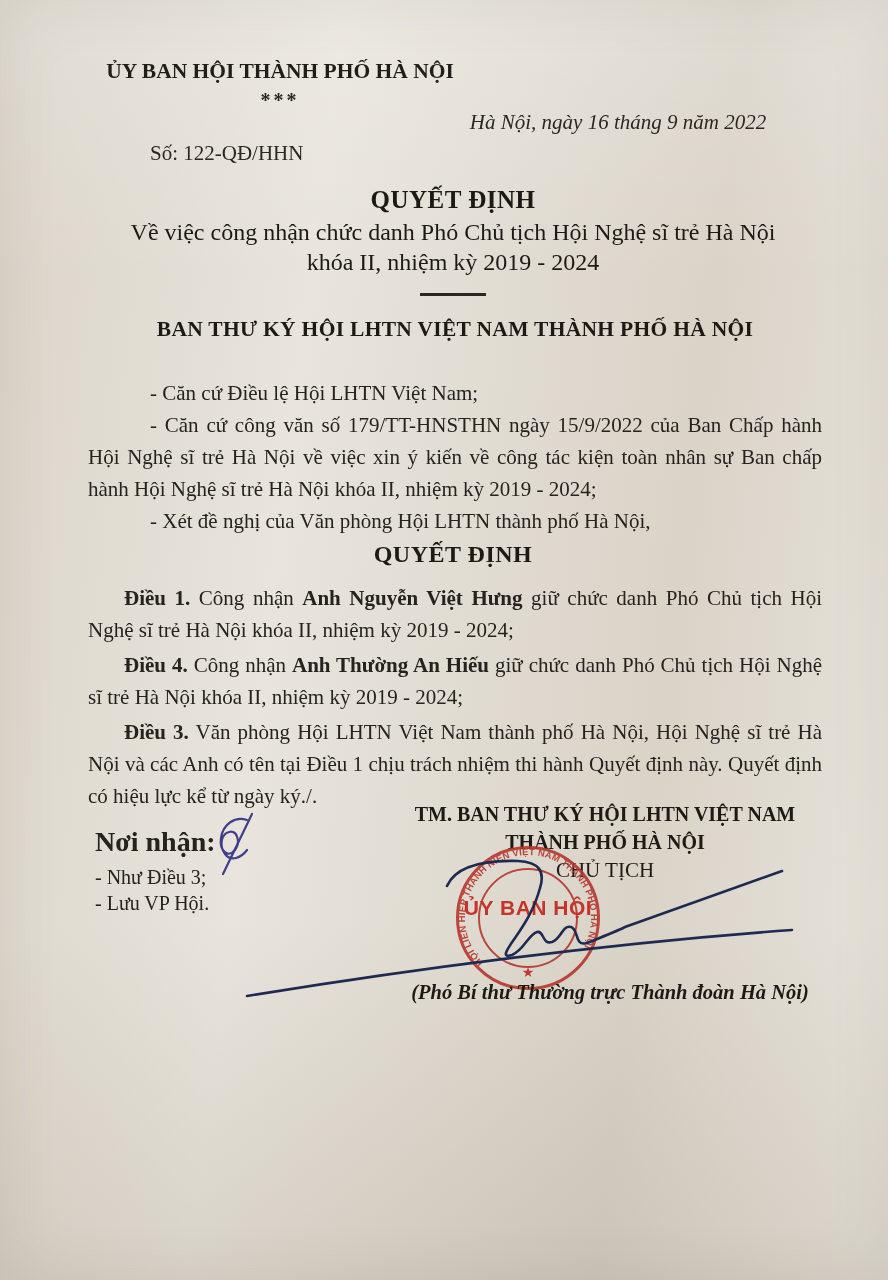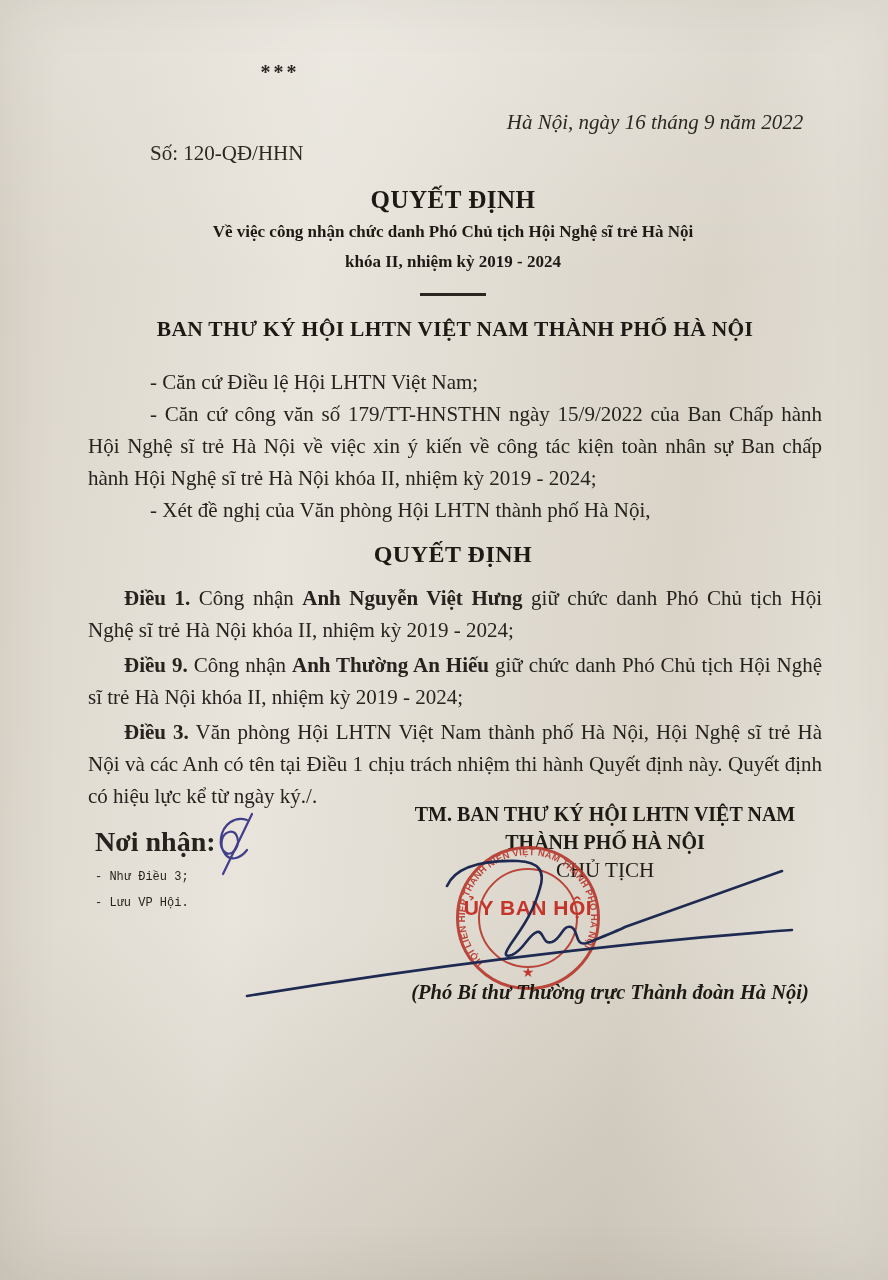--- a/index.html
+++ b/index.html
@@ -17,61 +17,62 @@
     box-shadow:inset 0 0 60px rgba(90,78,60,.10);
   }
   .abs{position:absolute;}
   .b{font-weight:bold;}
 
   .org-block{left:70px;top:58px;width:420px;text-align:center;line-height:1.28;}
   .org-parent{font-size:20px;letter-spacing:.4px;color:#2b2822;}
   .org-name{font-size:21.5px;font-weight:bold;color:#211e19;}
   .org-stars{font-size:20px;font-weight:bold;letter-spacing:3px;margin-top:2px;color:#2b2822;}
   .doc-number{left:150px;top:141px;font-size:21px;color:#2b2822;}
-  .dateline{left:487px;top:110px;width:336px;text-align:center;font-size:21px;font-style:italic;color:#2b2822;}
+  .dateline{left:450px;top:110px;width:336px;text-align:center;font-size:21px;font-style:italic;color:#2b2822;}
 
   .title-block{left:60px;top:186px;width:786px;text-align:center;}
   .title-main{font-size:25px;font-weight:bold;letter-spacing:.5px;color:#1d1a15;}
-  .title-sub{font-size:17px;font-weight:bold;line-height:30px;margin-top:3px;color:#1d1a15;}
+  .title-sub{font-size:24px;font-weight:normal;line-height:30px;margin-top:3px;color:#1d1a15;}
   .title-divider{width:66px;height:3px;background:#2a2722;margin:16px auto 0 auto;}
 
   .issuer{left:60px;top:317px;width:790px;text-align:center;font-size:21.5px;font-weight:bold;letter-spacing:.3px;color:#1d1a15;}
 
-  .bodytext{left:88px;top:366px;width:734px;font-size:21px;line-height:32px;text-align:justify;color:#26231f;}
+  .bodytext{left:88px;top:377px;width:734px;font-size:21px;line-height:32px;text-align:justify;color:#26231f;}
   .bodytext p{margin:0;text-indent:62px;}
   .decision-heading{left:60px;top:541px;width:786px;text-align:center;font-size:24px;font-weight:bold;letter-spacing:.5px;color:#1d1a15;}
   .articles{left:88px;top:582px;width:734px;font-size:21px;line-height:32px;text-align:justify;color:#26231f;}
   .articles p{margin:0 0 3px 0;text-indent:36px;}
 
   .sig-head{left:390px;top:800px;width:430px;text-align:center;line-height:28px;color:#1d1a15;}
   .sig-head .l1,.sig-head .l2{font-size:20px;font-weight:bold;}
   .sig-head .l3{font-size:21px;}
 
   .recipients{left:95px;top:826px;width:260px;color:#26231f;}
   .recipients .label{font-size:28px;font-weight:bold;}
-  .recipients ul{list-style:none;margin:6px 0 0 0;padding:0;font-size:12px;line-height:26px;font-family:Liberation Mono, monospace;}
+  .recipients ul{list-style:none;margin:6px 0 0 0;padding:0;font-size:20px;line-height:26px;}
 
   .signer{left:400px;top:978px;width:420px;text-align:center;color:#1d1a15;}
   .signer .name{font-size:22px;font-weight:bold;line-height:30px;}
   .signer .role{font-size:20.5px;font-weight:bold;font-style:italic;line-height:28px;}
 
   .stamp-svg{left:453px;top:843px;opacity:.92;}
   .sign-svg{left:230px;top:828px;}
   .initial-svg{left:185px;top:806px;}
   svg{display:block;}
 </style>
 </head>
 <body>
 
 <div class="paper"></div>
 
 <div class="abs org-block">
+  <div class="org-name">ỦY BAN HỘI THÀNH PHỐ HÀ NỘI</div>
   <div class="org-stars">***</div>
 </div>
-<div class="abs doc-number">Số: 120-QĐ/HHN</div>
+<div class="abs doc-number">Số: 122-QĐ/HHN</div>
 <div class="abs dateline">Hà Nội, ngày 16 tháng 9 năm 2022</div>
 
 <div class="abs title-block">
   <div class="title-main">QUYẾT ĐỊNH</div>
   <div class="title-sub">
     <div>Về việc công nhận chức danh Phó Chủ tịch Hội Nghệ sĩ trẻ Hà Nội</div>
     <div>khóa II, nhiệm kỳ 2019 - 2024</div>
   </div>
   <div class="title-divider"></div>
 </div>
@@ -81,21 +82,21 @@
 <div class="abs bodytext">
   <p>- Căn cứ Điều lệ Hội LHTN Việt Nam;</p>
   <p>- Căn cứ công văn số 179/TT-HNSTHN ngày 15/9/2022 của Ban Chấp hành Hội Nghệ sĩ trẻ Hà Nội về việc xin ý kiến về công tác kiện toàn nhân sự Ban chấp hành Hội Nghệ sĩ trẻ Hà Nội khóa II, nhiệm kỳ 2019 - 2024;</p>
   <p>- Xét đề nghị của Văn phòng Hội LHTN thành phố Hà Nội,</p>
 </div>
 
 <div class="abs decision-heading">QUYẾT ĐỊNH</div>
 
 <div class="abs articles">
   <p><span class="b">Điều 1.</span><span> Công nhận </span><span class="b">Anh Nguyễn Việt Hưng</span><span> giữ chức danh Phó Chủ tịch Hội Nghệ sĩ trẻ Hà Nội khóa II, nhiệm kỳ 2019 - 2024;</span></p>
-  <p><span class="b">Điều 9.</span><span> Công nhận </span><span class="b">Anh Thường An Hiếu</span><span> giữ chức danh Phó Chủ tịch Hội Nghệ sĩ trẻ Hà Nội khóa II, nhiệm kỳ 2019 - 2024;</span></p>
+  <p><span class="b">Điều 4.</span><span> Công nhận </span><span class="b">Anh Thường An Hiếu</span><span> giữ chức danh Phó Chủ tịch Hội Nghệ sĩ trẻ Hà Nội khóa II, nhiệm kỳ 2019 - 2024;</span></p>
   <p><span class="b">Điều 3.</span><span> Văn phòng Hội LHTN Việt Nam thành phố Hà Nội, Hội Nghệ sĩ trẻ Hà Nội và các Anh có tên tại Điều 1 chịu trách nhiệm thi hành Quyết định này. Quyết định có hiệu lực kể từ ngày ký./.</span><span class="b"></span><span></span></p>
 </div>
 
 <div class="abs sig-head">
   <div class="l1">TM. BAN THƯ KÝ HỘI LHTN VIỆT NAM</div>
   <div class="l2">THÀNH PHỐ HÀ NỘI</div>
   <div class="l3">CHỦ TỊCH</div>
 </div>
 
 <div class="abs recipients">

